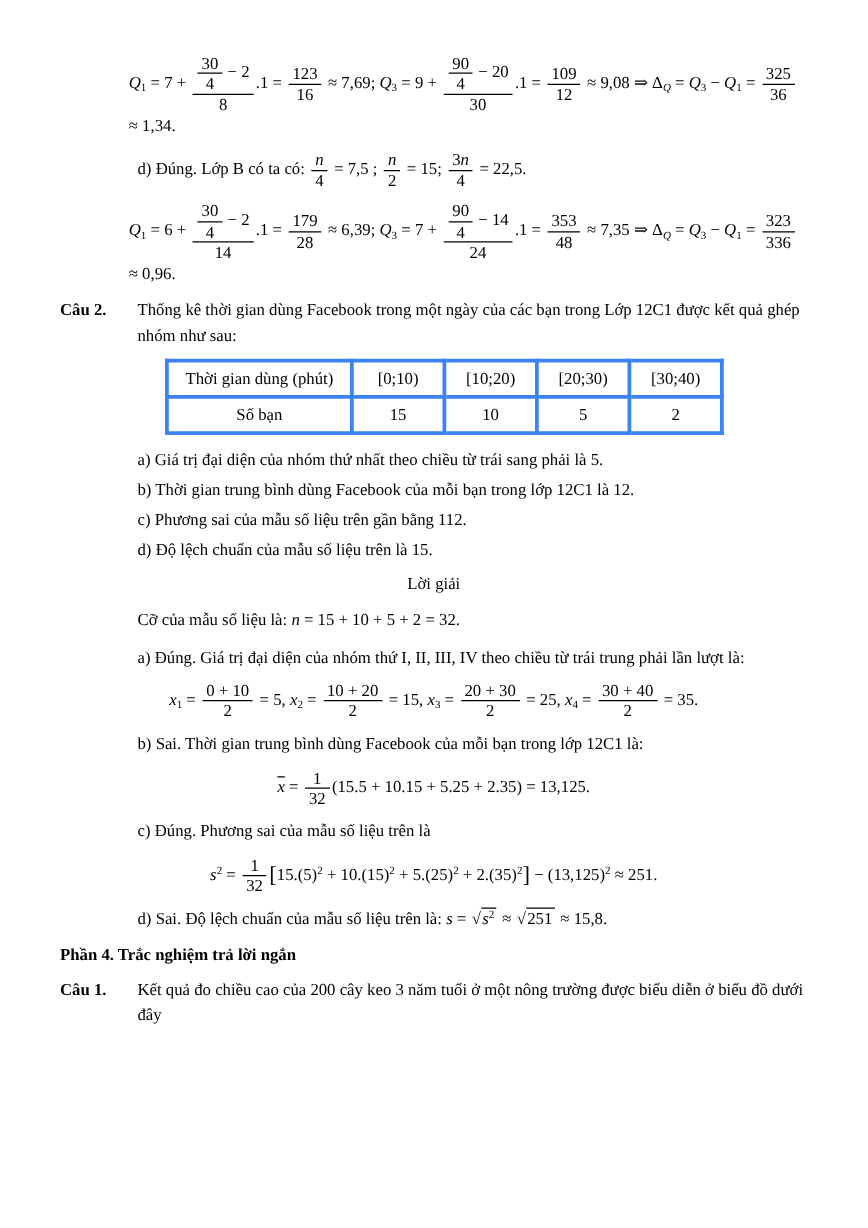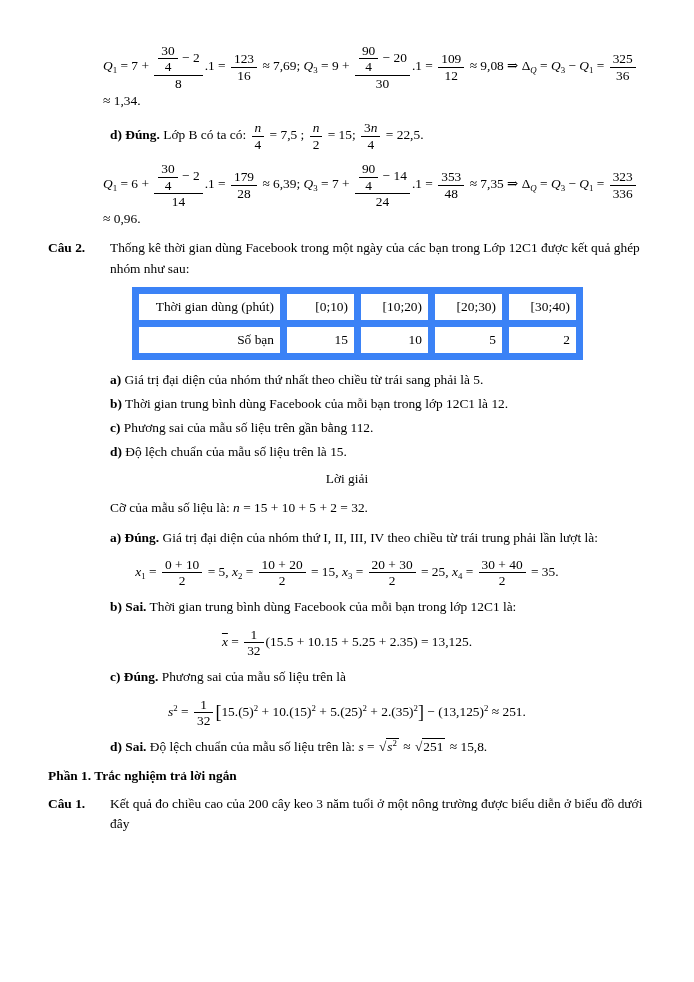--- a/index.html
+++ b/index.html
@@ -4,41 +4,41 @@
 <style>
   * { box-sizing: border-box; }
   html, body { margin:0; padding:0; background:#ffffff; }
   .page {
     width:694px; height:982px; background:#ffffff; color:#000;
     font-family:"Liberation Serif","DejaVu Serif",serif;
     font-size:13.4px; line-height:1.5;
     padding:34px 48px 0 48px; overflow:hidden; margin:0 auto;
   }
   p { margin:0; }
-  b { font-weight:bold; }
+  b { font-weight:normal; }
   i { font-style:italic; }
   sub { font-size:0.66em; vertical-align:-0.3em; line-height:0; }
   sup { font-size:0.66em; vertical-align:0.55em; line-height:0; }
   .frac { display:inline-block; vertical-align:middle; text-align:center; line-height:1.15; margin:0 2px; }
   .frac .num { display:block; border-bottom:1px solid #000; padding:0 3px; }
   .frac .den { display:block; padding:0 3px; }
   .frac .frac { margin:0 1px; }
   .sqrt { display:inline-block; white-space:nowrap; margin:0 1px; }
   .sqrt .radicand { border-top:1px solid #000; padding:0 2px 0 1px; }
   .ol { font-style:italic; text-decoration:overline; }
   .bigbr { font-size:1.35em; vertical-align:-0.1em; }
   .math-row { margin:9px 0; }
   .indent-a { margin-left:55px; }
   .indent-b { margin-left:62px; }
   .math-center { text-align:center; }
   .hang { display:flex; margin:7px 0; }
   .hang-label { flex:0 0 62px; font-weight:bold; }
   .hang-body { flex:1; }
   .freq-table { border-collapse:collapse; margin:8px 0 10px 84px; }
-  .freq-table td { border:7px solid #3b82f6; text-align:right; padding:3px 6px; }
+  .freq-table td { border:3px solid #3b82f6; text-align:center; padding:3px 6px; }
   .freq-table .c0 { width:148px; }
   .freq-table .cn { width:74px; }
   .stmt { margin:4px 0 4px 62px; }
   .center-bold { text-align:center; font-weight:normal; margin:7px 0; }
   .section-heading { font-weight:bold; margin:7px 0 4px 0; }
 </style>
 </head>
 <body>
 
 <div class="page">
@@ -96,20 +96,20 @@
 
   <div class="math-row math-center"><span class="ol">x</span> = <span class="frac"><span class="num">1</span><span class="den">32</span></span>(15.5 + 10.15 + 5.25 + 2.35) = 13,125.</div>
 
   <p class="stmt"><b>c) Đúng.</b>
     <span>Phương sai của mẫu số liệu trên là</span></p>
 
   <div class="math-row math-center"><i>s</i><sup>2</sup> = <span class="frac"><span class="num">1</span><span class="den">32</span></span><span class="bigbr">[</span>15.(5)<sup>2</sup> + 10.(15)<sup>2</sup> + 5.(25)<sup>2</sup> + 2.(35)<sup>2</sup><span class="bigbr">]</span> − (13,125)<sup>2</sup> ≈ 251.</div>
 
   <div class="math-row indent-b"><b>d) Sai.</b> Độ lệch chuẩn của mẫu số liệu trên là: <i>s</i> = <span class="sqrt"><span class="radical">√</span><span class="radicand"><i>s</i><sup>2</sup></span></span> ≈ <span class="sqrt"><span class="radical">√</span><span class="radicand">251</span></span> ≈ 15,8.</div>
 
-  <p class="section-heading">Phần 1. Trắc nghiệm trả lời ngắn</p>
+  <p class="section-heading">Phần 4. Trắc nghiệm trả lời ngắn</p>
 
   <div class="hang">
     <div class="hang-label">Câu 1.</div>
     <div class="hang-body">Kết quả đo chiều cao của 200 cây keo 3 năm tuổi ở một nông trường được biểu diễn ở biểu đồ dưới đây</div>
   </div>
 
 </div>
 
 </body></html>

